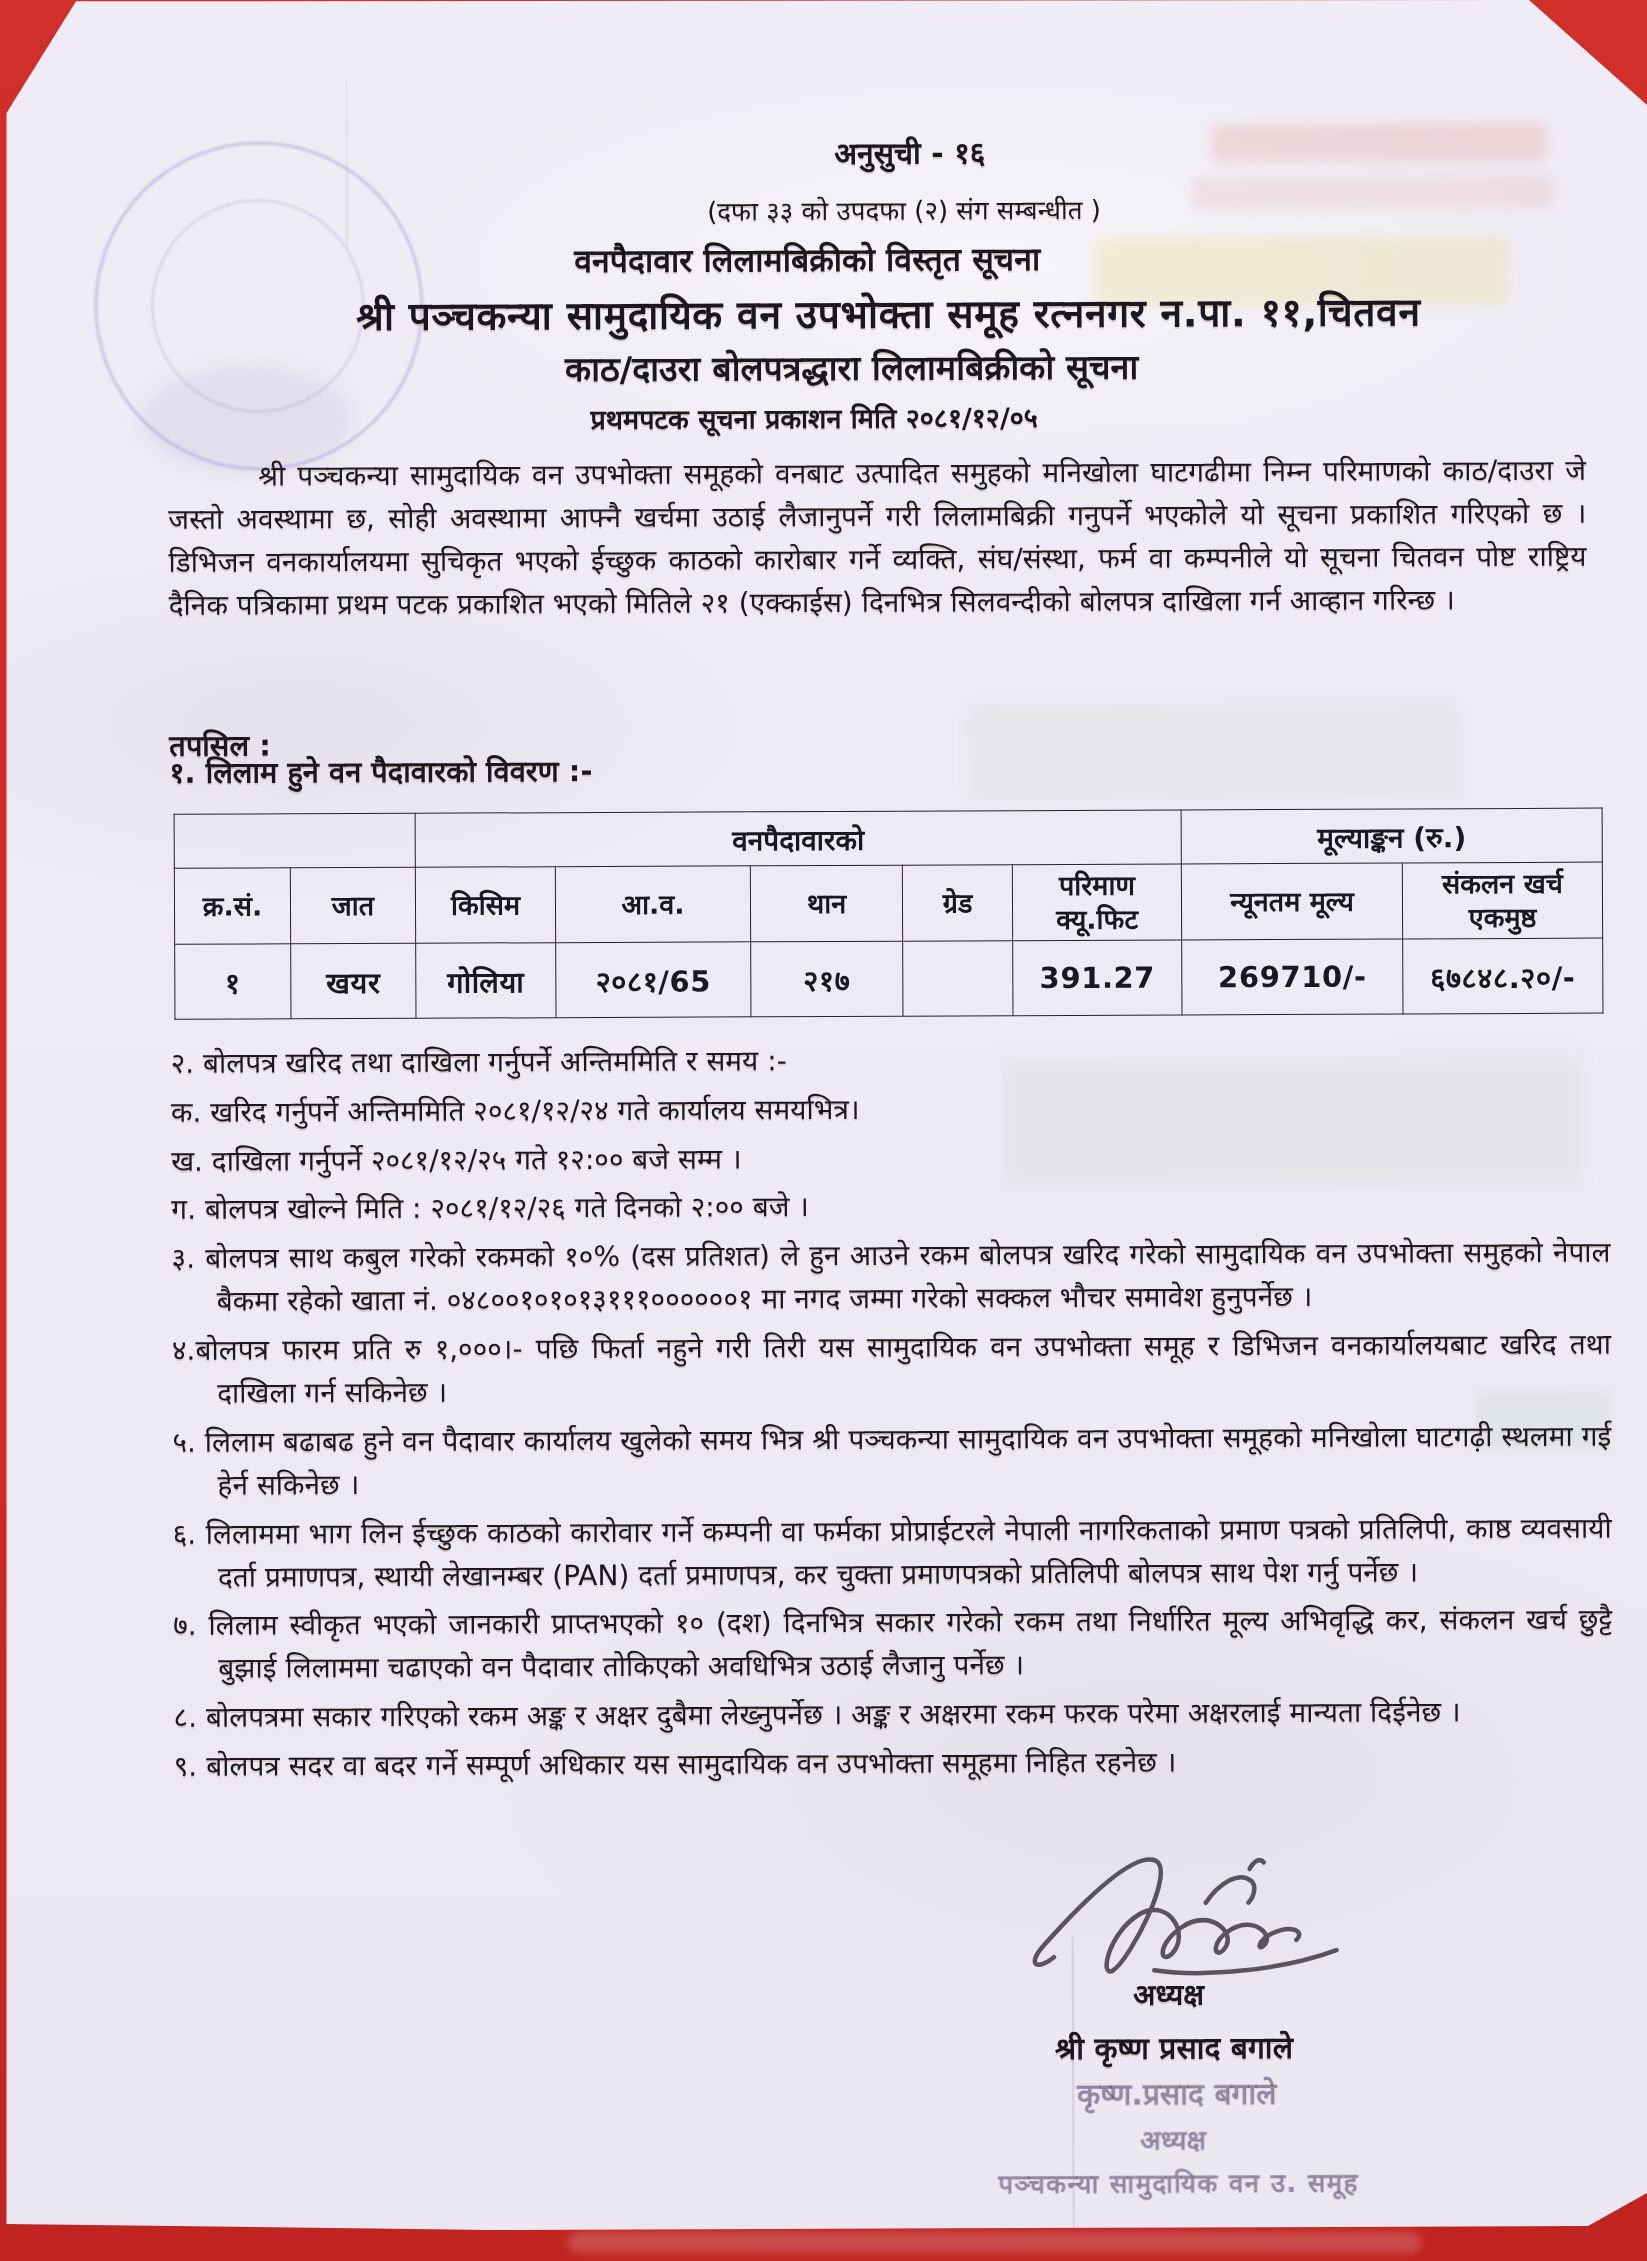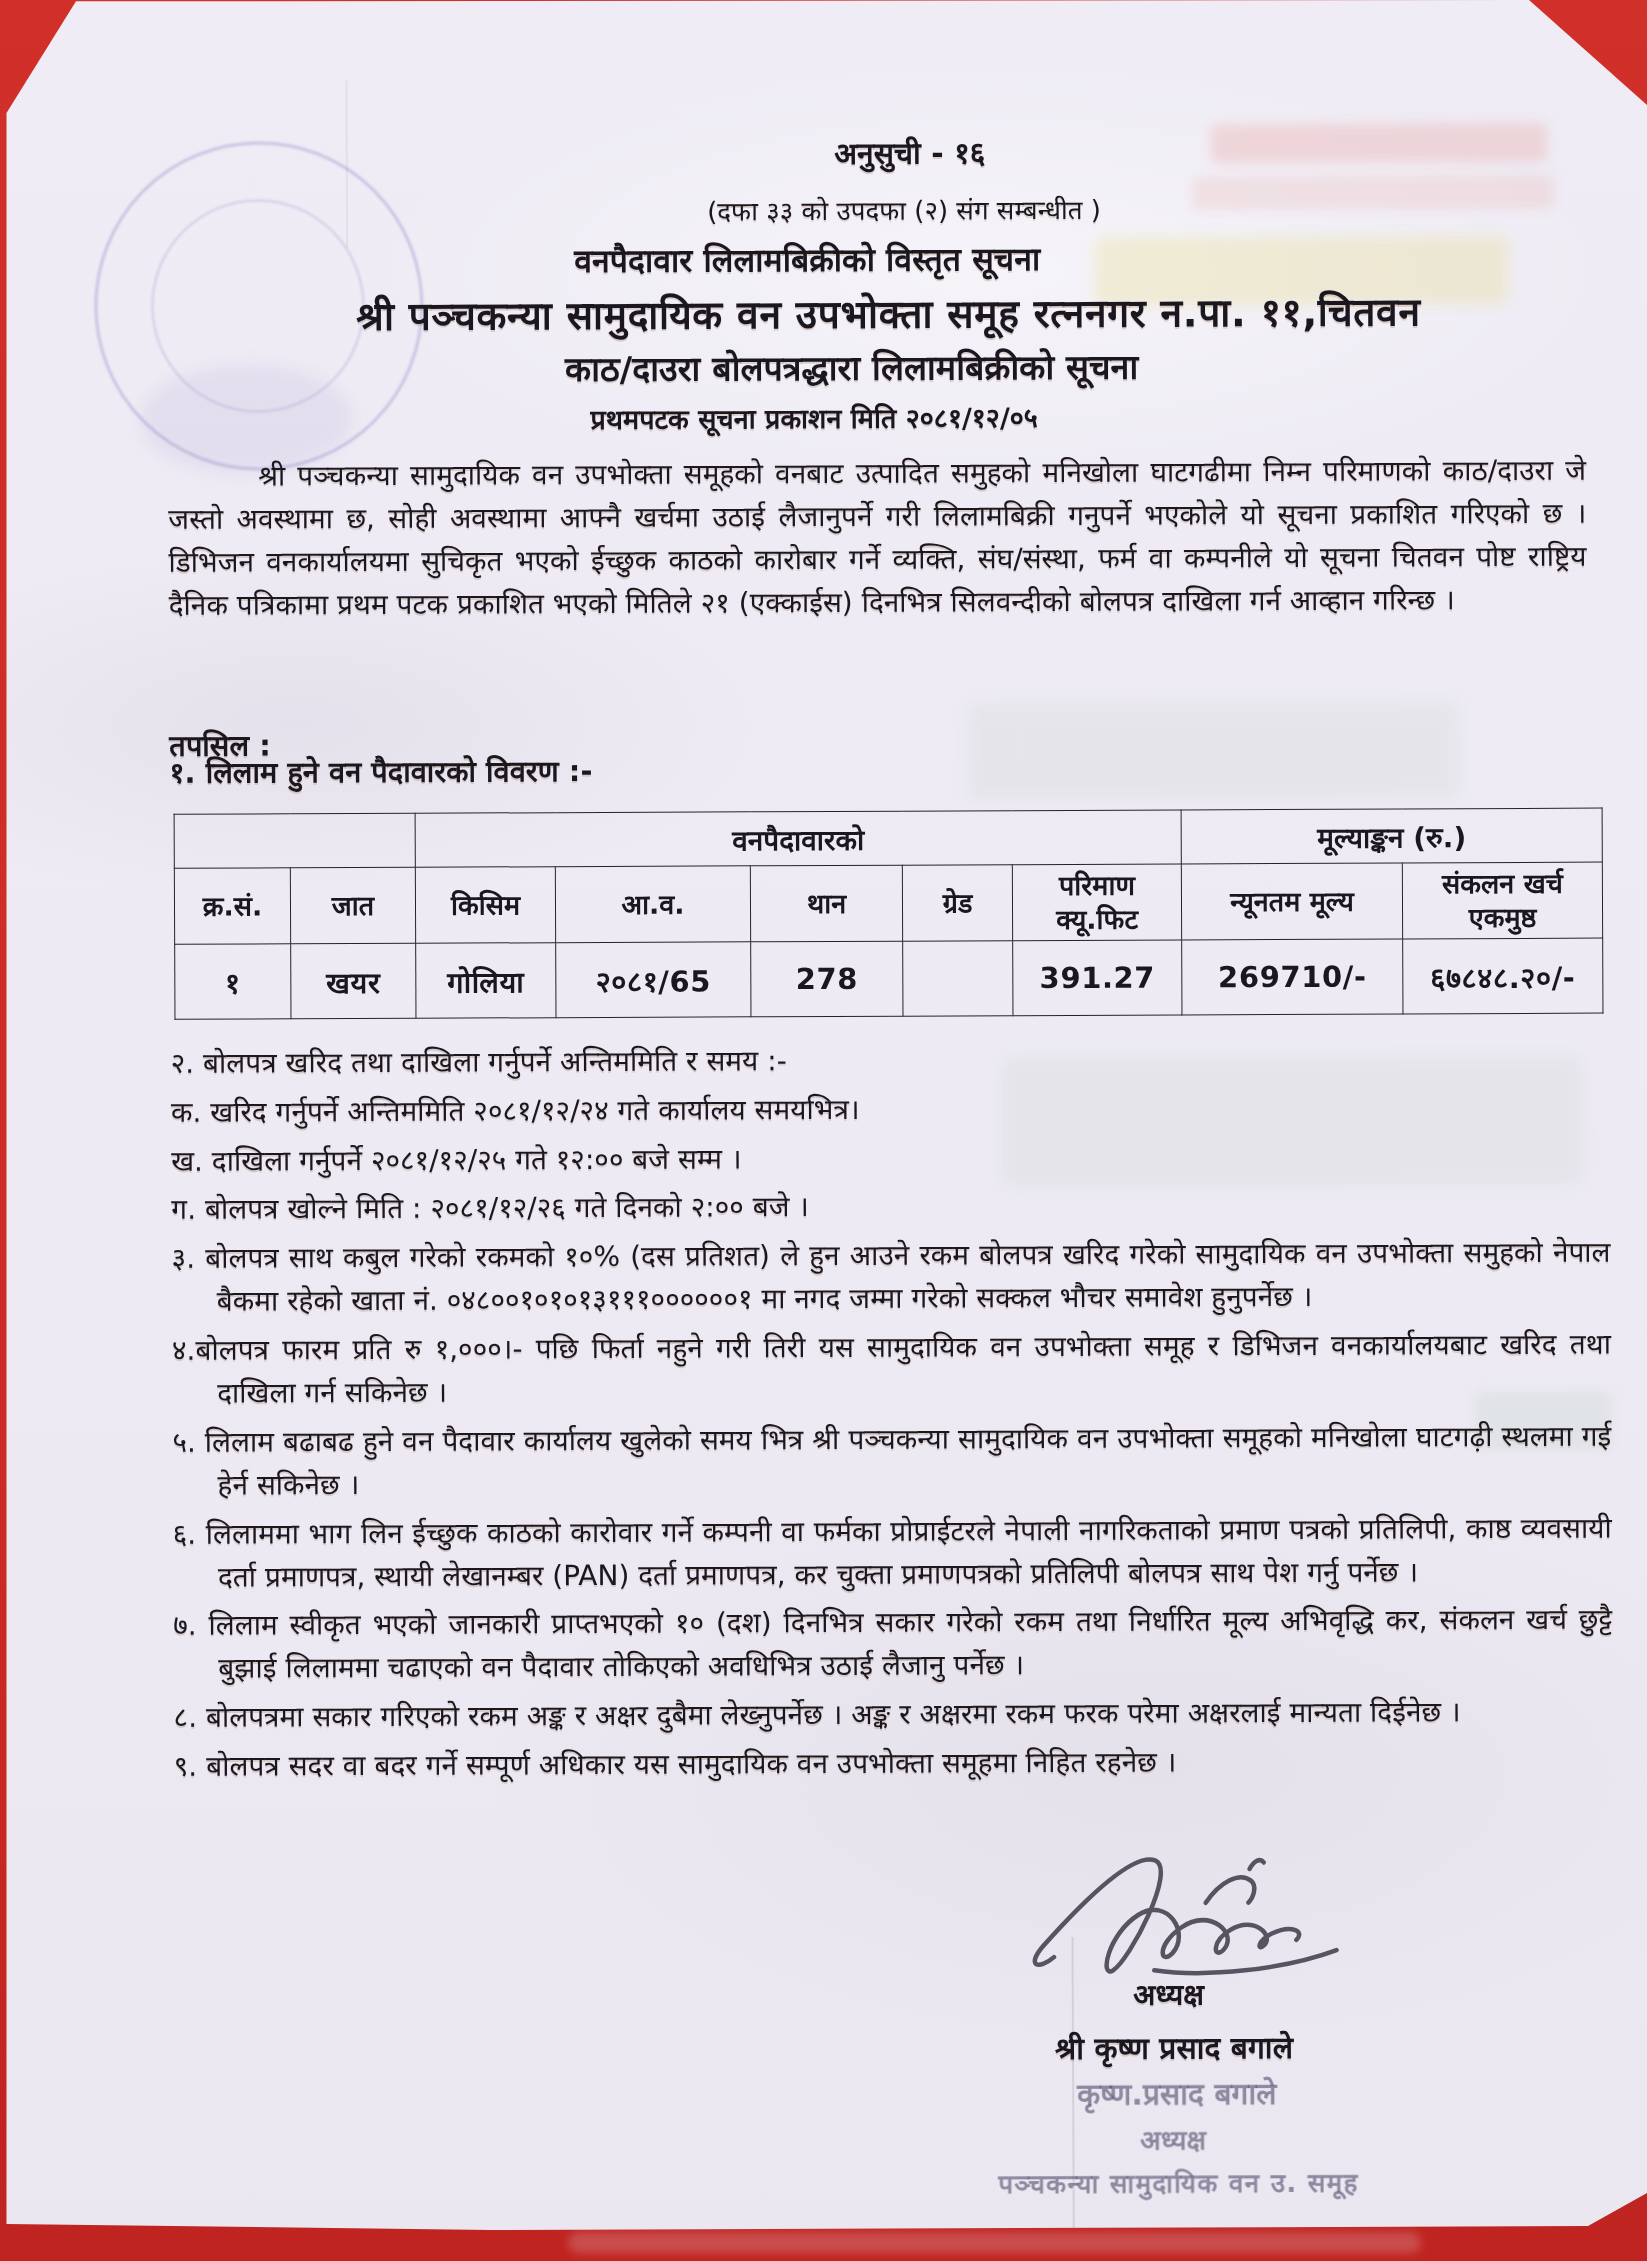--- a/index.html
+++ b/index.html
@@ -134,21 +134,21 @@
           <th>ग्रेड</th>
           <th>परिमाण क्यू.फिट</th>
           <th>न्यूनतम मूल्य</th>
           <th>संकलन खर्च एकमुष्ठ</th>
         </tr>
         <tr class="data">
           <td>१</td>
           <td>खयर</td>
           <td>गोलिया</td>
           <td>२०८१/65</td>
-          <td>278</td>
+          <td>२१७</td>
           <td></td>
           <td>391.27</td>
           <td>269710/-</td>
           <td>६७८४८.२०/-</td>
         </tr>
       </tbody>
         </table>
 
       <div class="items">
         <div class="item emboss">२. बोलपत्र खरिद तथा दाखिला गर्नुपर्ने अन्तिममिति र समय :-</div>

